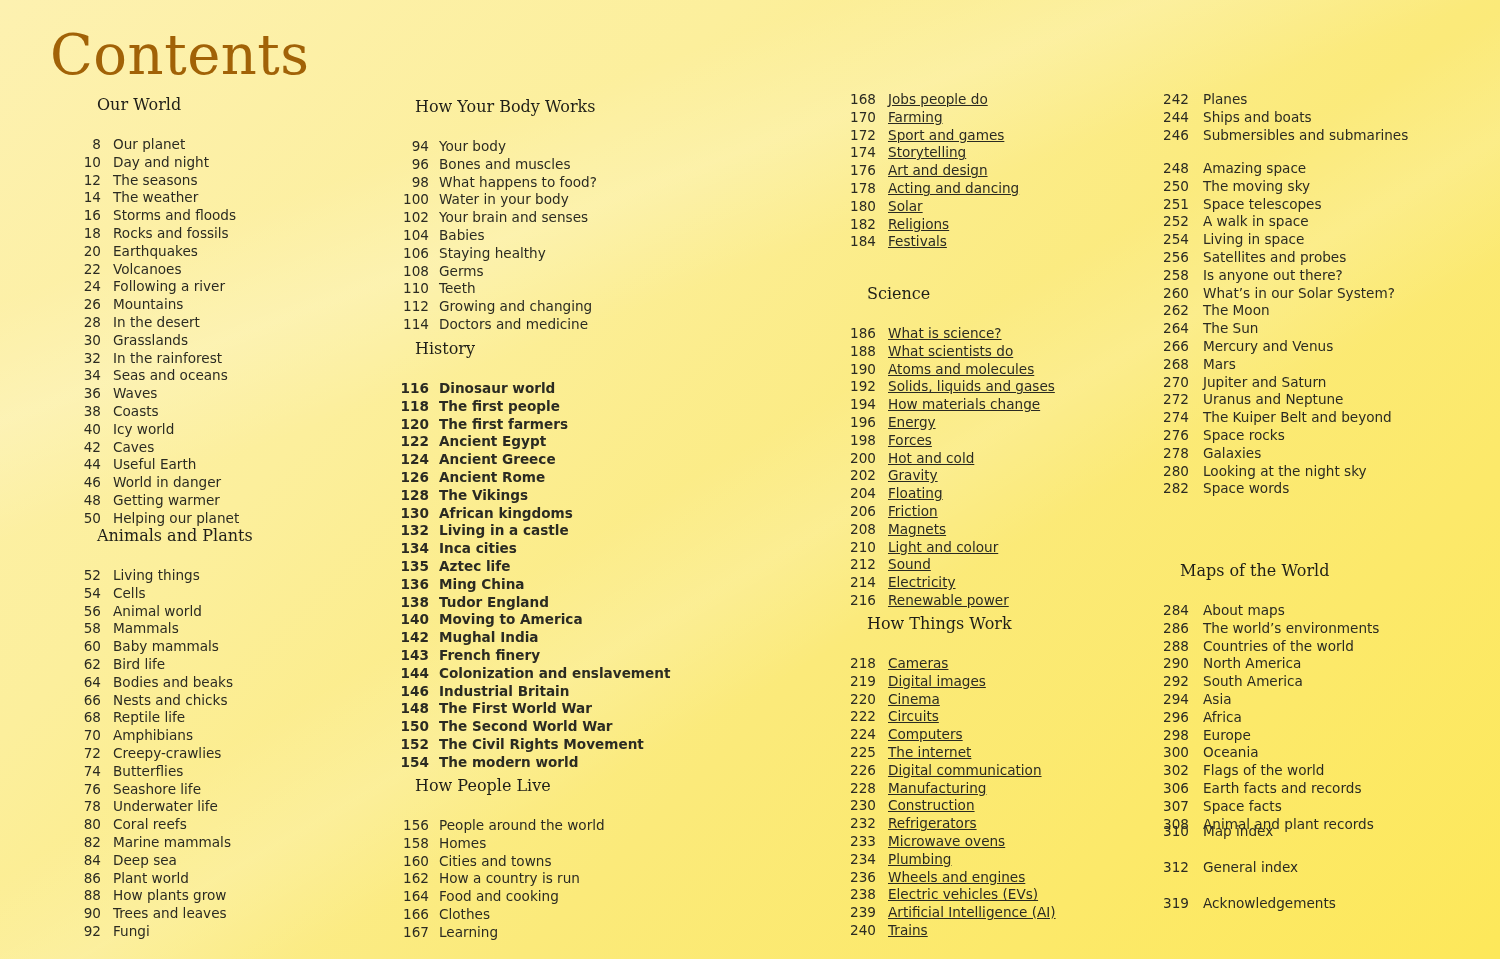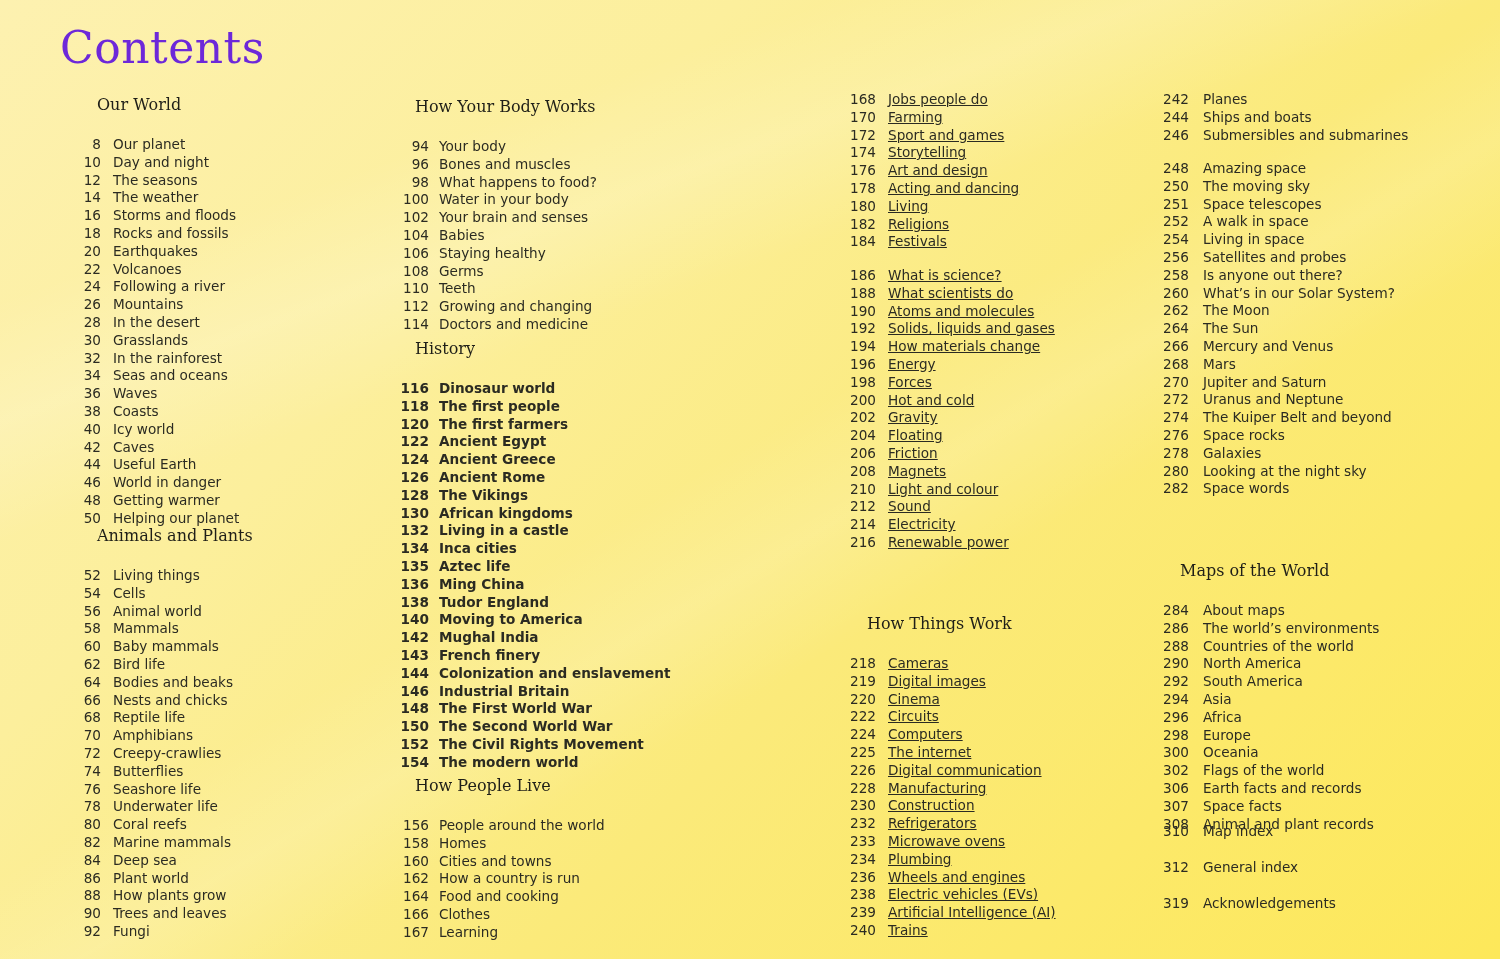--- a/index.html
+++ b/index.html
@@ -9,22 +9,22 @@
     color: #2a2a22;
     font-family: "DejaVu Sans", sans-serif;
   }
   .sheen {
     position: absolute; inset: 0; pointer-events: none;
     background:
       linear-gradient(160deg, rgba(255,255,255,0.0) 20%, rgba(255,255,255,0.18) 28%, rgba(255,255,255,0) 36%),
       linear-gradient(150deg, rgba(255,255,255,0) 48%, rgba(255,255,255,0.14) 55%, rgba(255,255,255,0) 62%);
   }
   .title {
-    position: absolute; left: 60px; top: 22px;
-    font-family: "DejaVu Serif", serif; font-size: 44px; color: #6d28d9;
+    position: absolute; left: 50px; top: 22px;
+    font-family: "DejaVu Serif", serif; font-size: 56px; color: #a16207;
     letter-spacing: 0.5px; margin: 0; font-weight: normal;
   }
   .col { position: absolute; top: 0; }
   .section { position: absolute; }
   .sec-head {
     font-family: "DejaVu Serif", serif; font-size: 16px; color: #1f1f18;
     margin: 16px; font-weight: normal; white-space: nowrap; height: 30px; line-height: 30px;
   }
   .entries { margin: 0; padding: 0; list-style: none; }
   .entry {
@@ -434,33 +434,34 @@
         <li class="entry">
           <span class="num">176</span>
           <span class="lbl">Art and design</span>
         </li>
         <li class="entry">
           <span class="num">178</span>
           <span class="lbl">Acting and dancing</span>
         </li>
         <li class="entry">
           <span class="num">180</span>
-          <span class="lbl">Living</span>
+          <span class="lbl">Solar</span>
         </li>
         <li class="entry">
           <span class="num">182</span>
           <span class="lbl">Religions</span>
         </li>
         <li class="entry">
           <span class="num">184</span>
           <span class="lbl">Festivals</span>
         </li>
       </ul>
   </div>
   <div class="section" style="left:851px; top:263px;">
+    <h2 class="sec-head">Science</h2>
     <ul class="entries" style="margin-top:4px; margin-left:-11px;">
         <li class="entry">
           <span class="num">186</span>
           <span class="lbl">What is science?</span>
         </li>
         <li class="entry">
           <span class="num">188</span>
           <span class="lbl">What scientists do</span>
         </li>
         <li class="entry">

